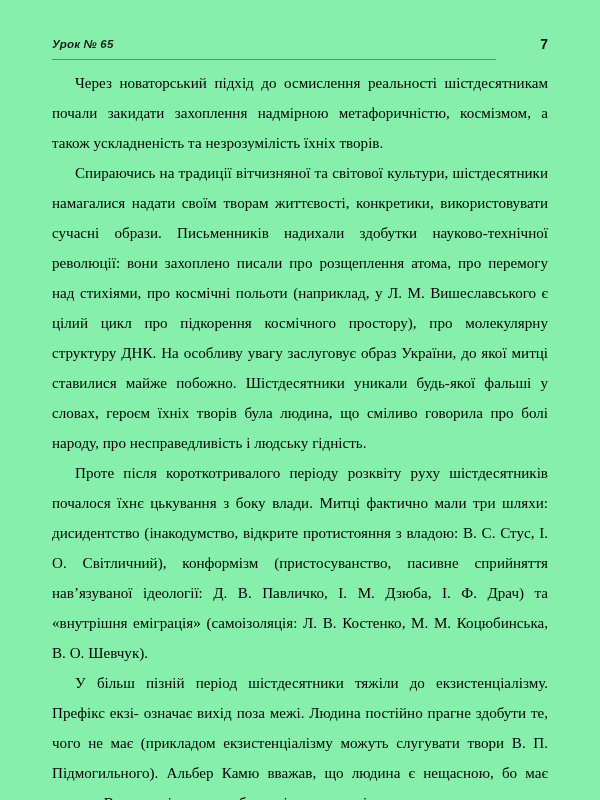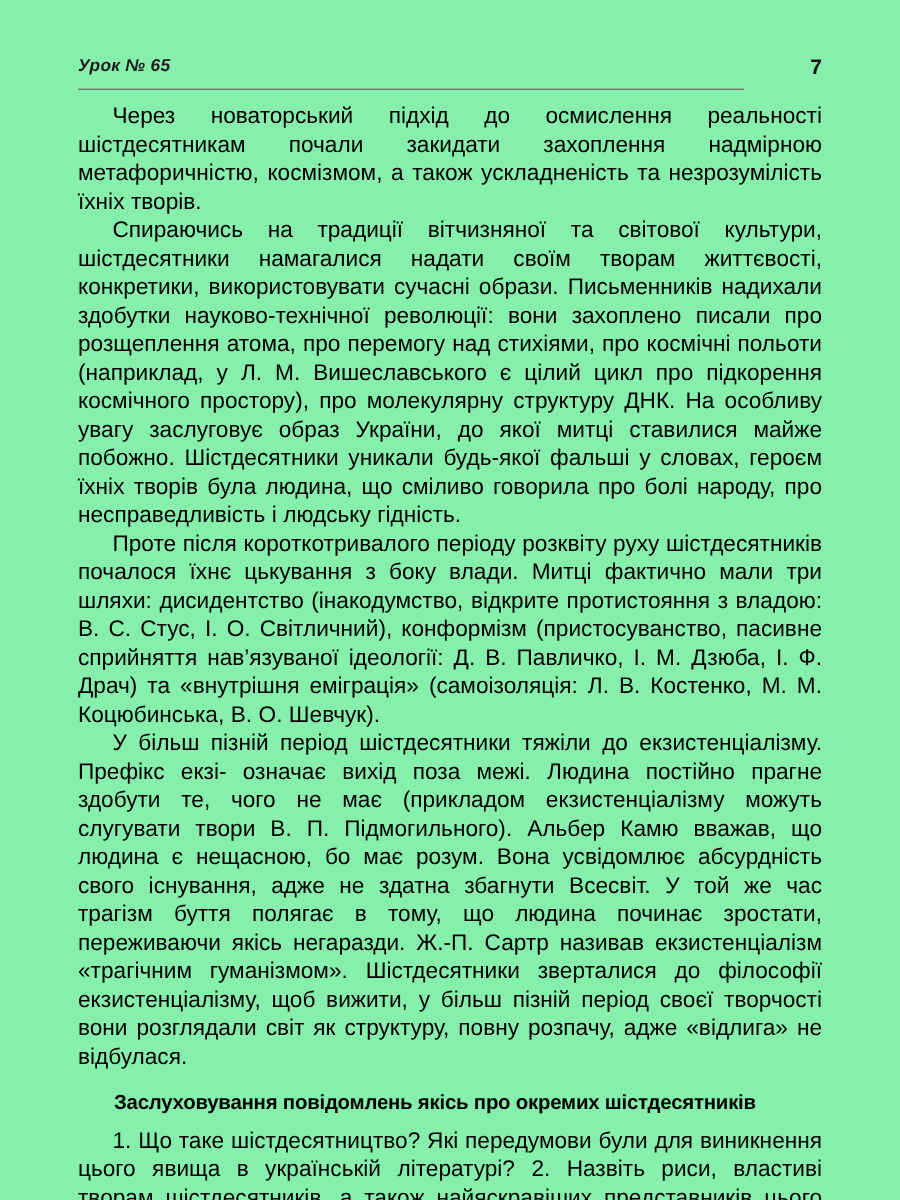--- a/index.html
+++ b/index.html
@@ -65,23 +65,23 @@
   
   .textblock {
     position: absolute;
     left: 52px;
     top: 68px;
     width: 496px;
   }
 
   p.para {
     margin: 0;
-    font-family: Liberation Sans, sans-serif;
+    font-family: Liberation Serif, serif;
     font-size: 15.1px;
-    line-height: 19px;
+    line-height: 30px;
     text-align: justify;
     text-indent: 23px;
     text-justify: inter-word;
     word-spacing: 0.1px;
     hyphens: manual;
   }
 
   h2.subhead {
     margin: 0;
     padding-top: 9px;

